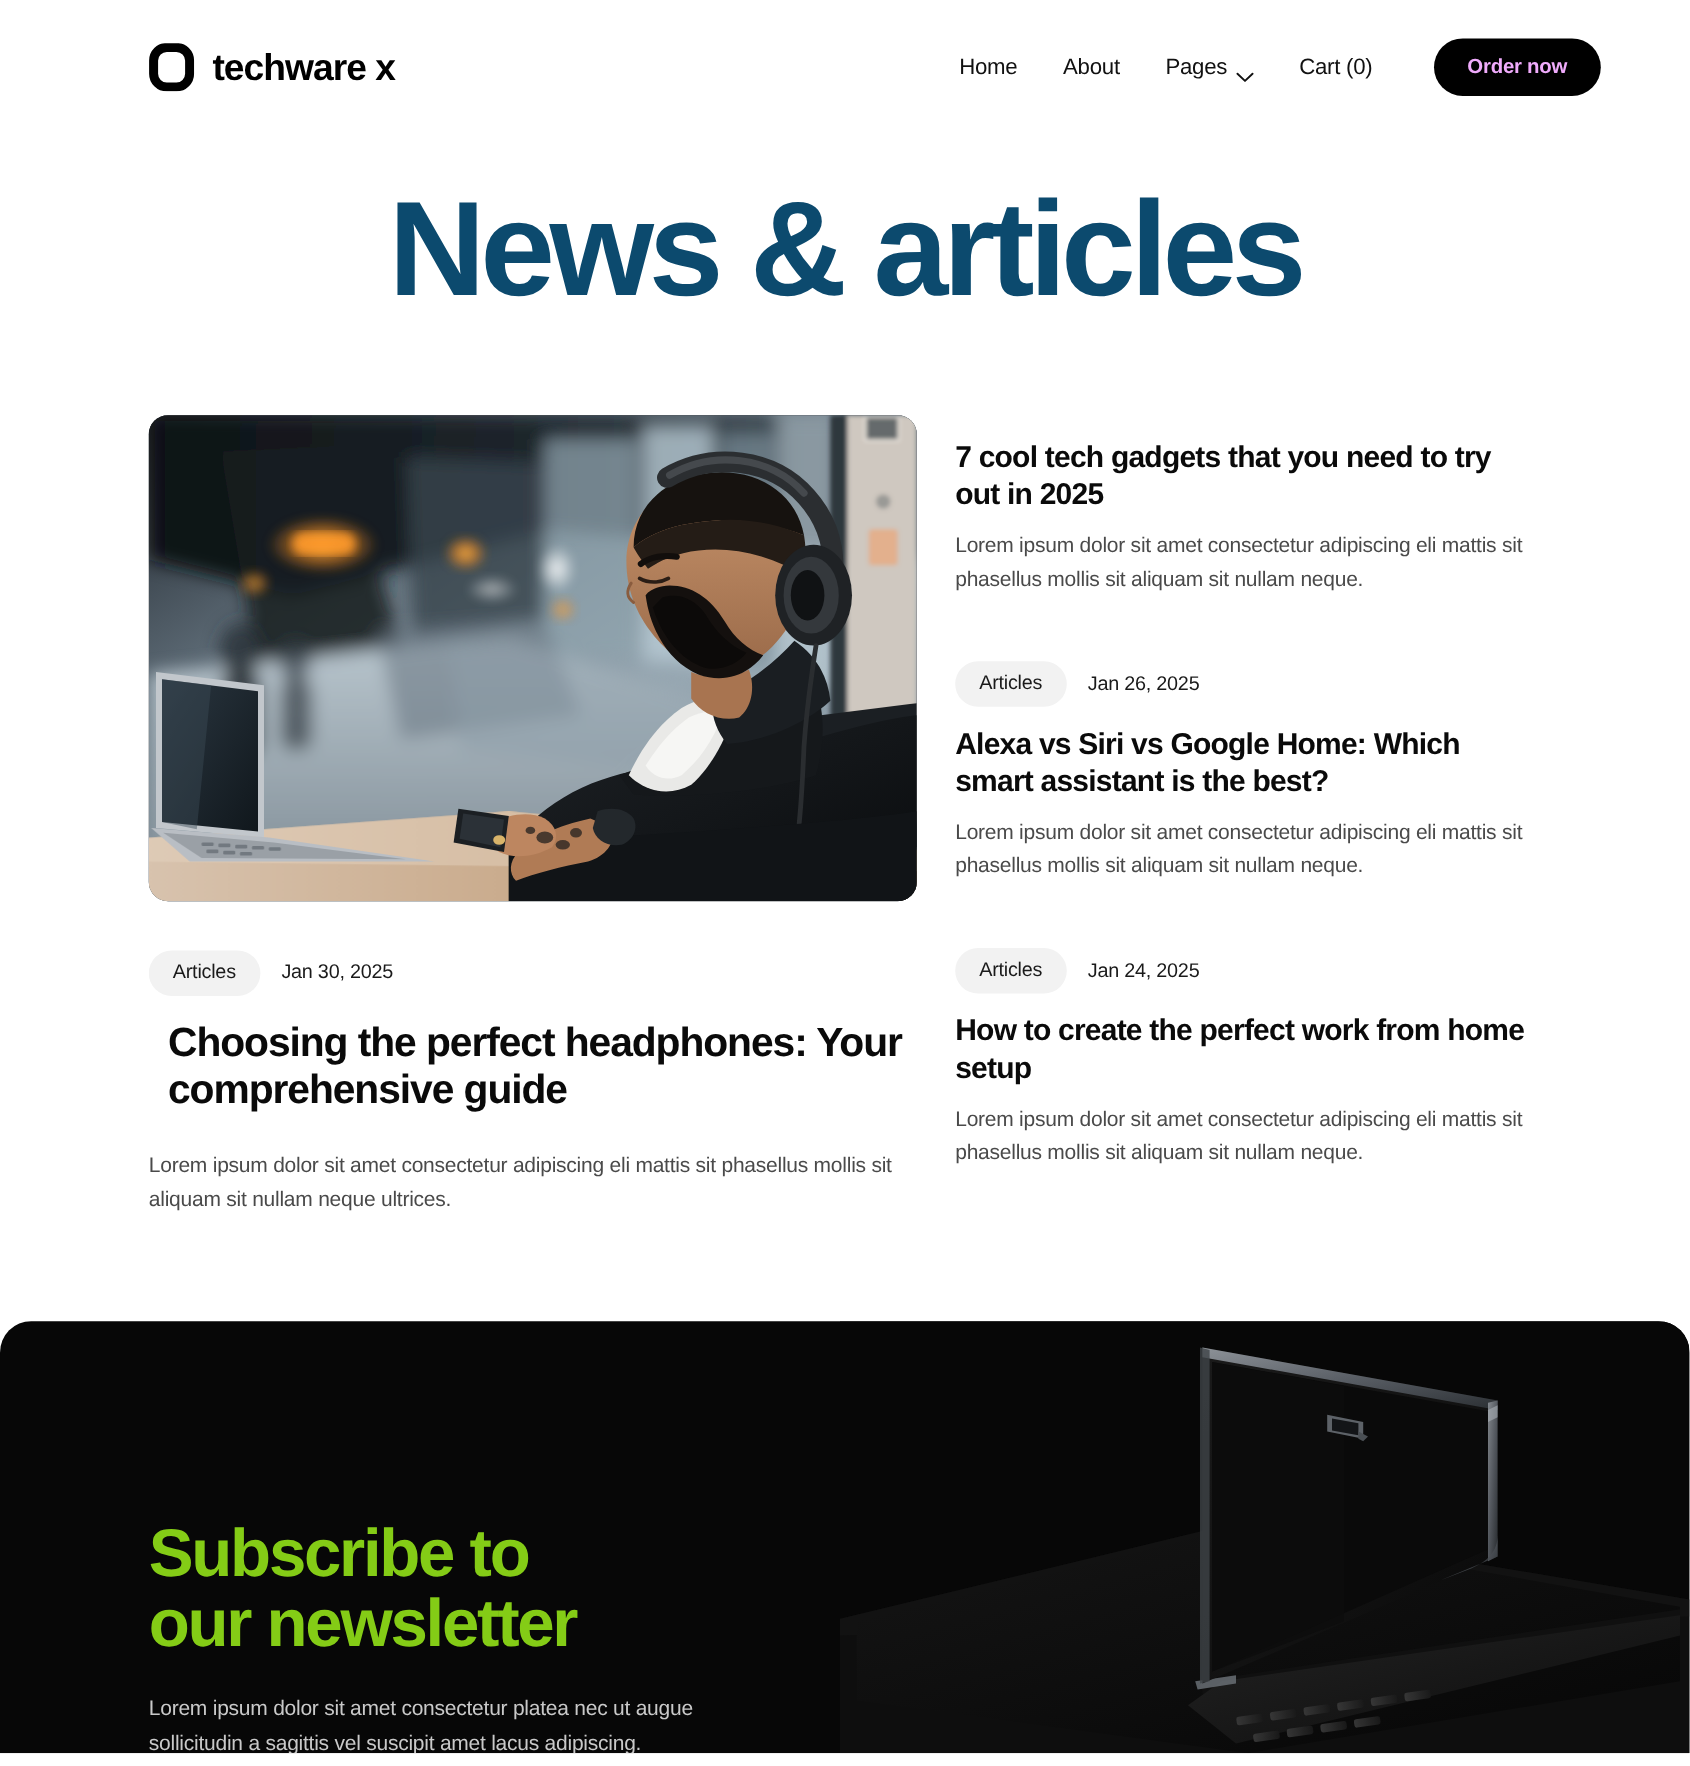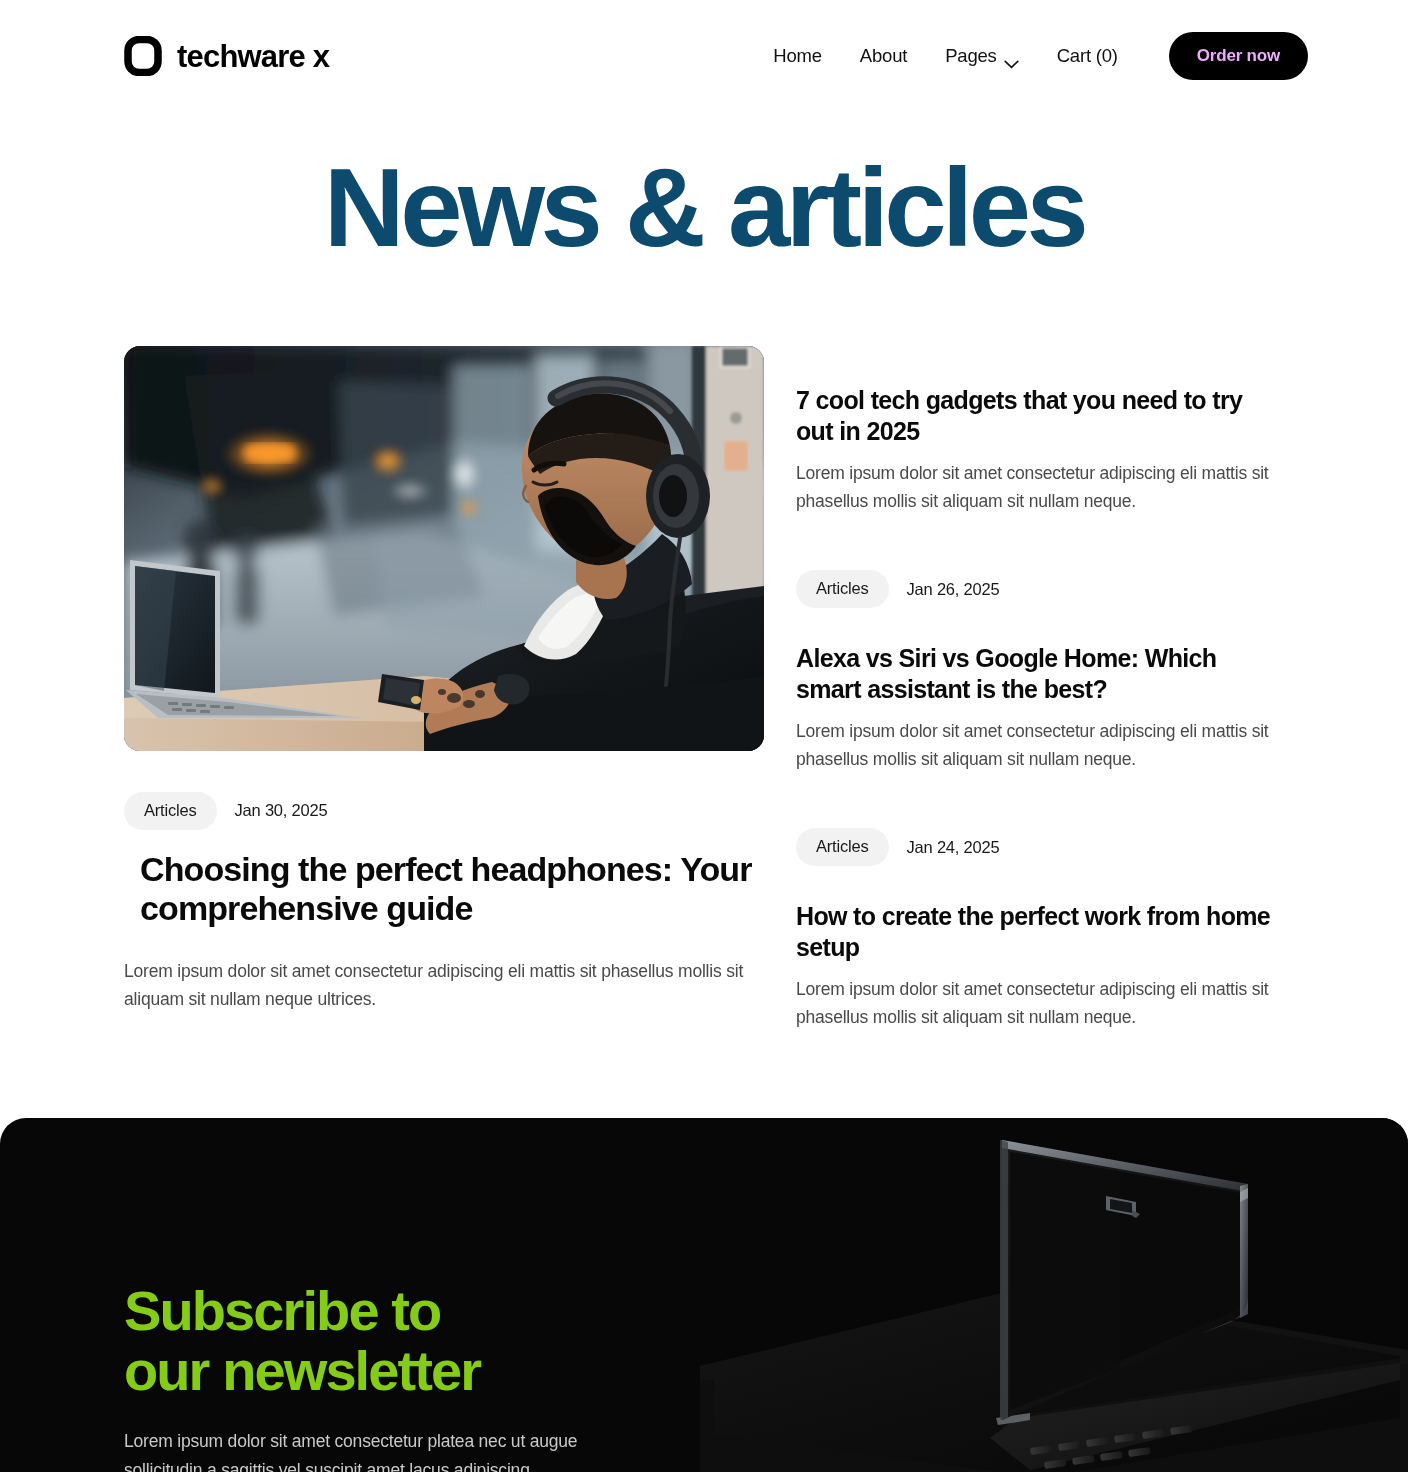--- a/index.html
+++ b/index.html
@@ -13,21 +13,21 @@
   body { overflow-x:hidden; }
 
   .page { width:1408px; position:relative; }
 
   
   .header {
     height:112px;
     display:flex;
     align-items:center;
     justify-content:space-between;
-    padding:0 100px 0 124px;
+    padding:0 74px 0 124px;
   }
   .brand { display:flex; align-items:center; gap:15px; cursor:pointer; }
   .brand-mark { width:38px; height:40px; display:block; }
   .brand-name {
     font-size:31px;
     font-weight:bold;
     letter-spacing:-0.8px;
     color:#000;
     line-height:1;
   }
@@ -142,21 +142,21 @@
   }
 
   .side-item { margin-bottom:55px; }
   .side-item:last-child { margin-bottom:0; }
   .side-title {
     font-size:25px;
     font-weight:bold;
     color:#0a0a0a;
     letter-spacing:-0.65px;
     line-height:1.24;
-    margin-top:35px;
+    margin-top:16px;
     cursor:pointer;
   }
   .side-excerpt {
     font-size:17.5px;
     color:#4a4a4a;
     letter-spacing:-0.2px;
     line-height:1.58;
     margin-top:13px;
   }
 

